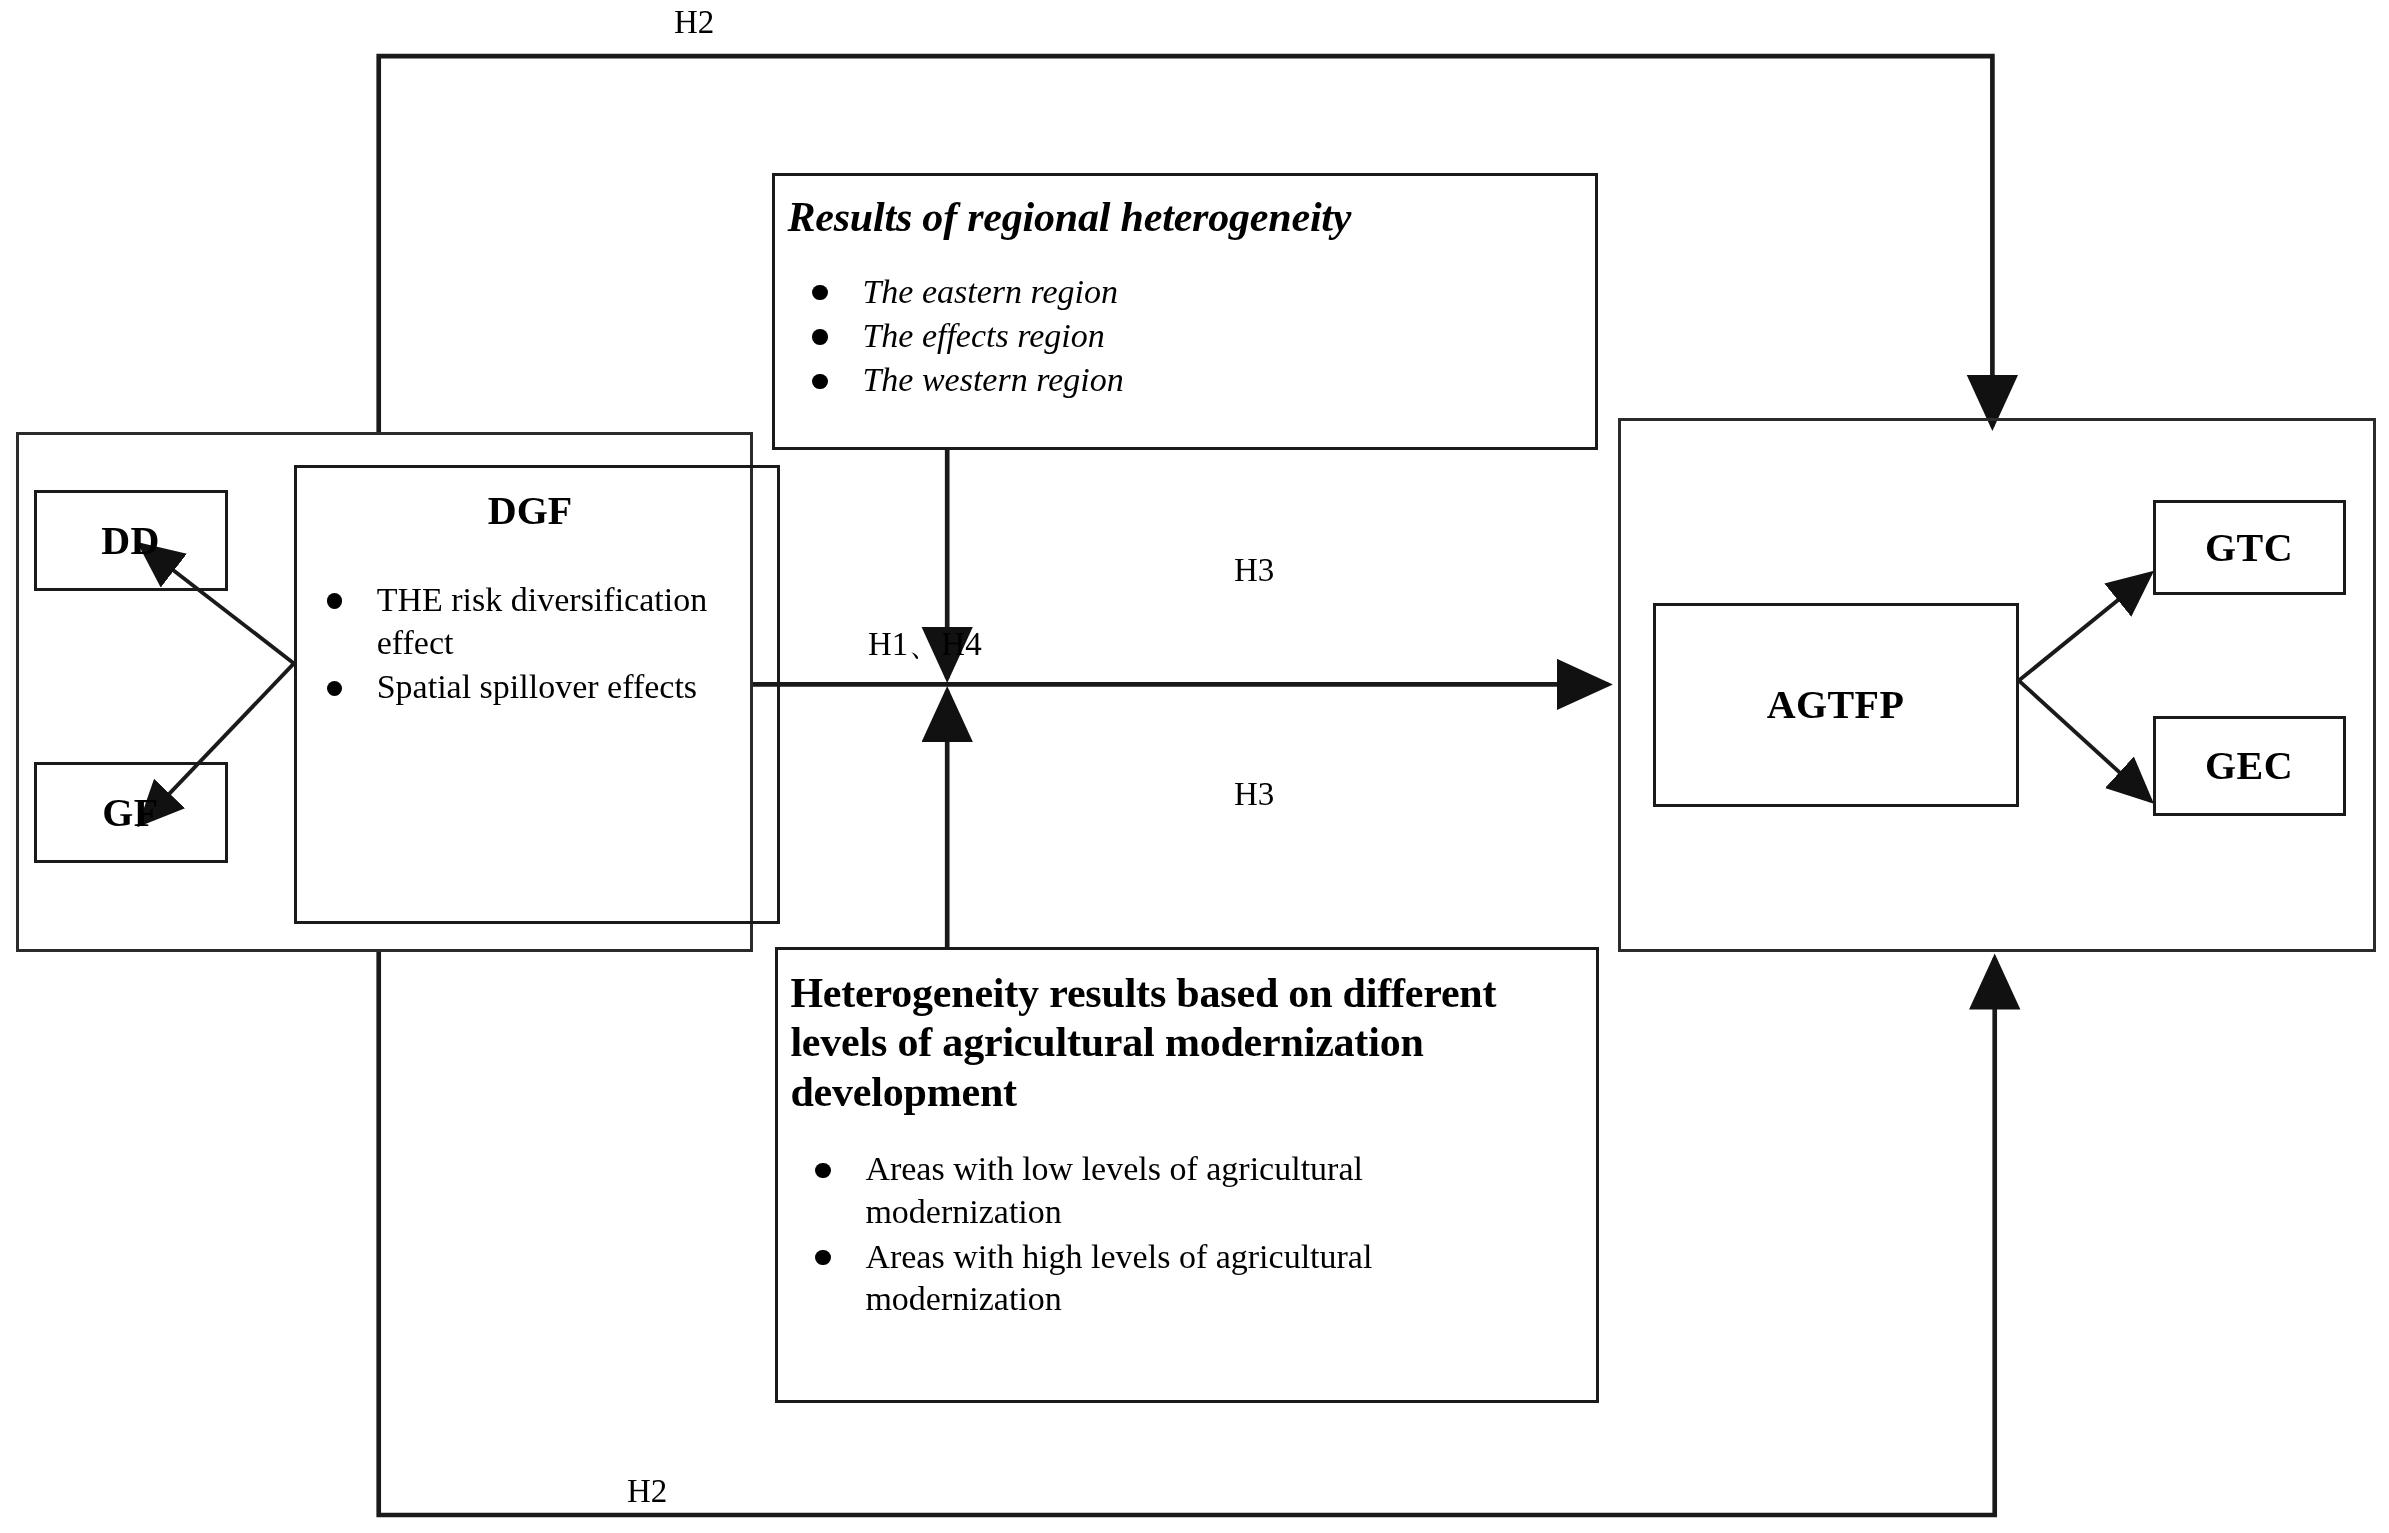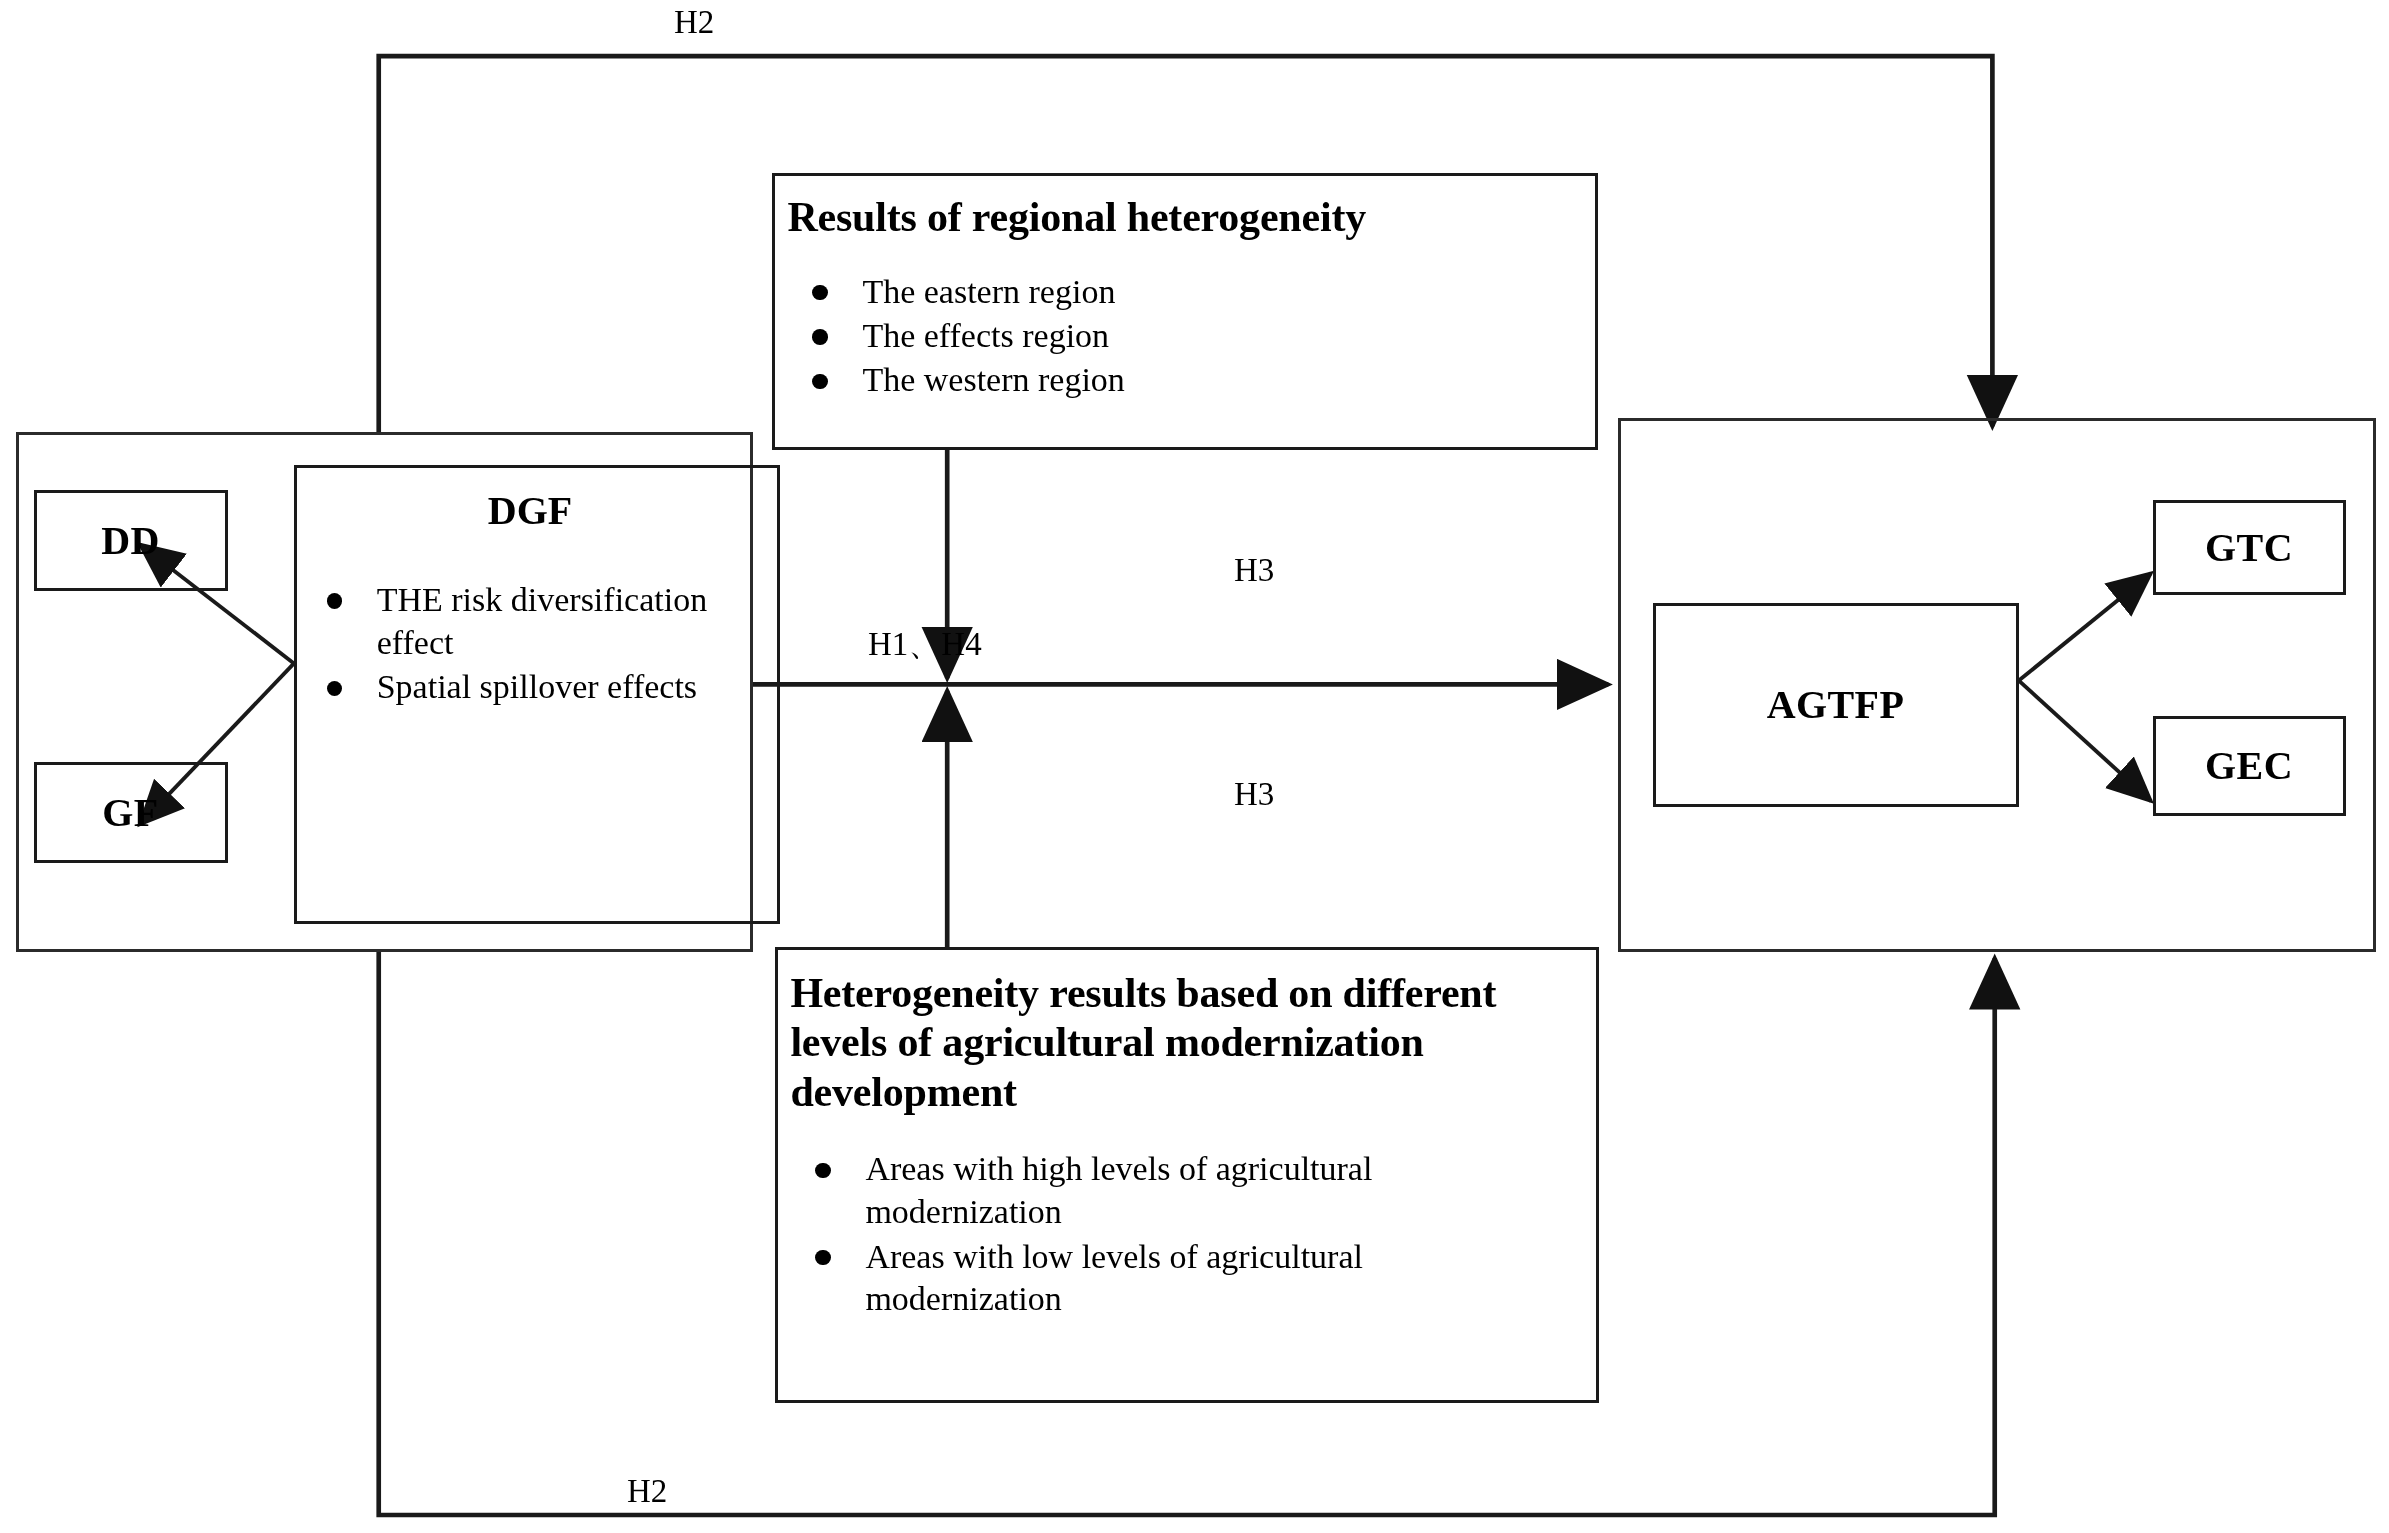--- a/index.html
+++ b/index.html
@@ -145,34 +145,34 @@
   </div>
 
   <div class="box" style="left:294px; top:465px; width:486px; height:459px; padding:20px 18.7px 0 4.7px;">
     <div class="card-title-center">DGF</div>
     <ul class="bullets" style="margin-top:45px; padding-left:14px;">
       <li>THE risk diversification effect</li>
       <li>Spatial spillover effects</li>
     </ul>
   </div>
 
-  <div class="box" style="left:772px; top:173px; width:826px; height:277px; padding:17px 23px 0 12.4px;">
+  <div class="box" style="left:772px; top:173px; width:826px; height:277px; padding:17px 23px 0 12.4px;font-style:italic;">
     <div class="card-title">Results of regional heterogeneity</div>
     <ul class="bullets" style="margin-top:28px; padding-left:14px;">
       <li>The eastern region</li>
       <li>The effects region</li>
       <li>The western region</li>
     </ul>
   </div>
 
   <div class="box" style="left:775px; top:947px; width:824px; height:456px; padding:18.7px 31px 0 12.4px;">
     <div class="card-title">Heterogeneity results based on different levels of agricultural modernization development</div>
     <ul class="bullets" style="margin-top:31px; padding-left:14px;">
+      <li>Areas with low levels of agricultural modernization</li>
       <li>Areas with high levels of agricultural modernization</li>
-      <li>Areas with low levels of agricultural modernization</li>
     </ul>
   </div>
 
   <div class="panel" style="left:1618px; top:418px; width:758px; height:534px;"></div>
 
   <div class="box" style="left:1653px; top:603px; width:366px; height:204px; border-width:3.9px;">
     <div class="node-label">AGTFP</div>
   </div>
 
   <div class="box" style="left:2153px; top:500px; width:193px; height:95px;">

